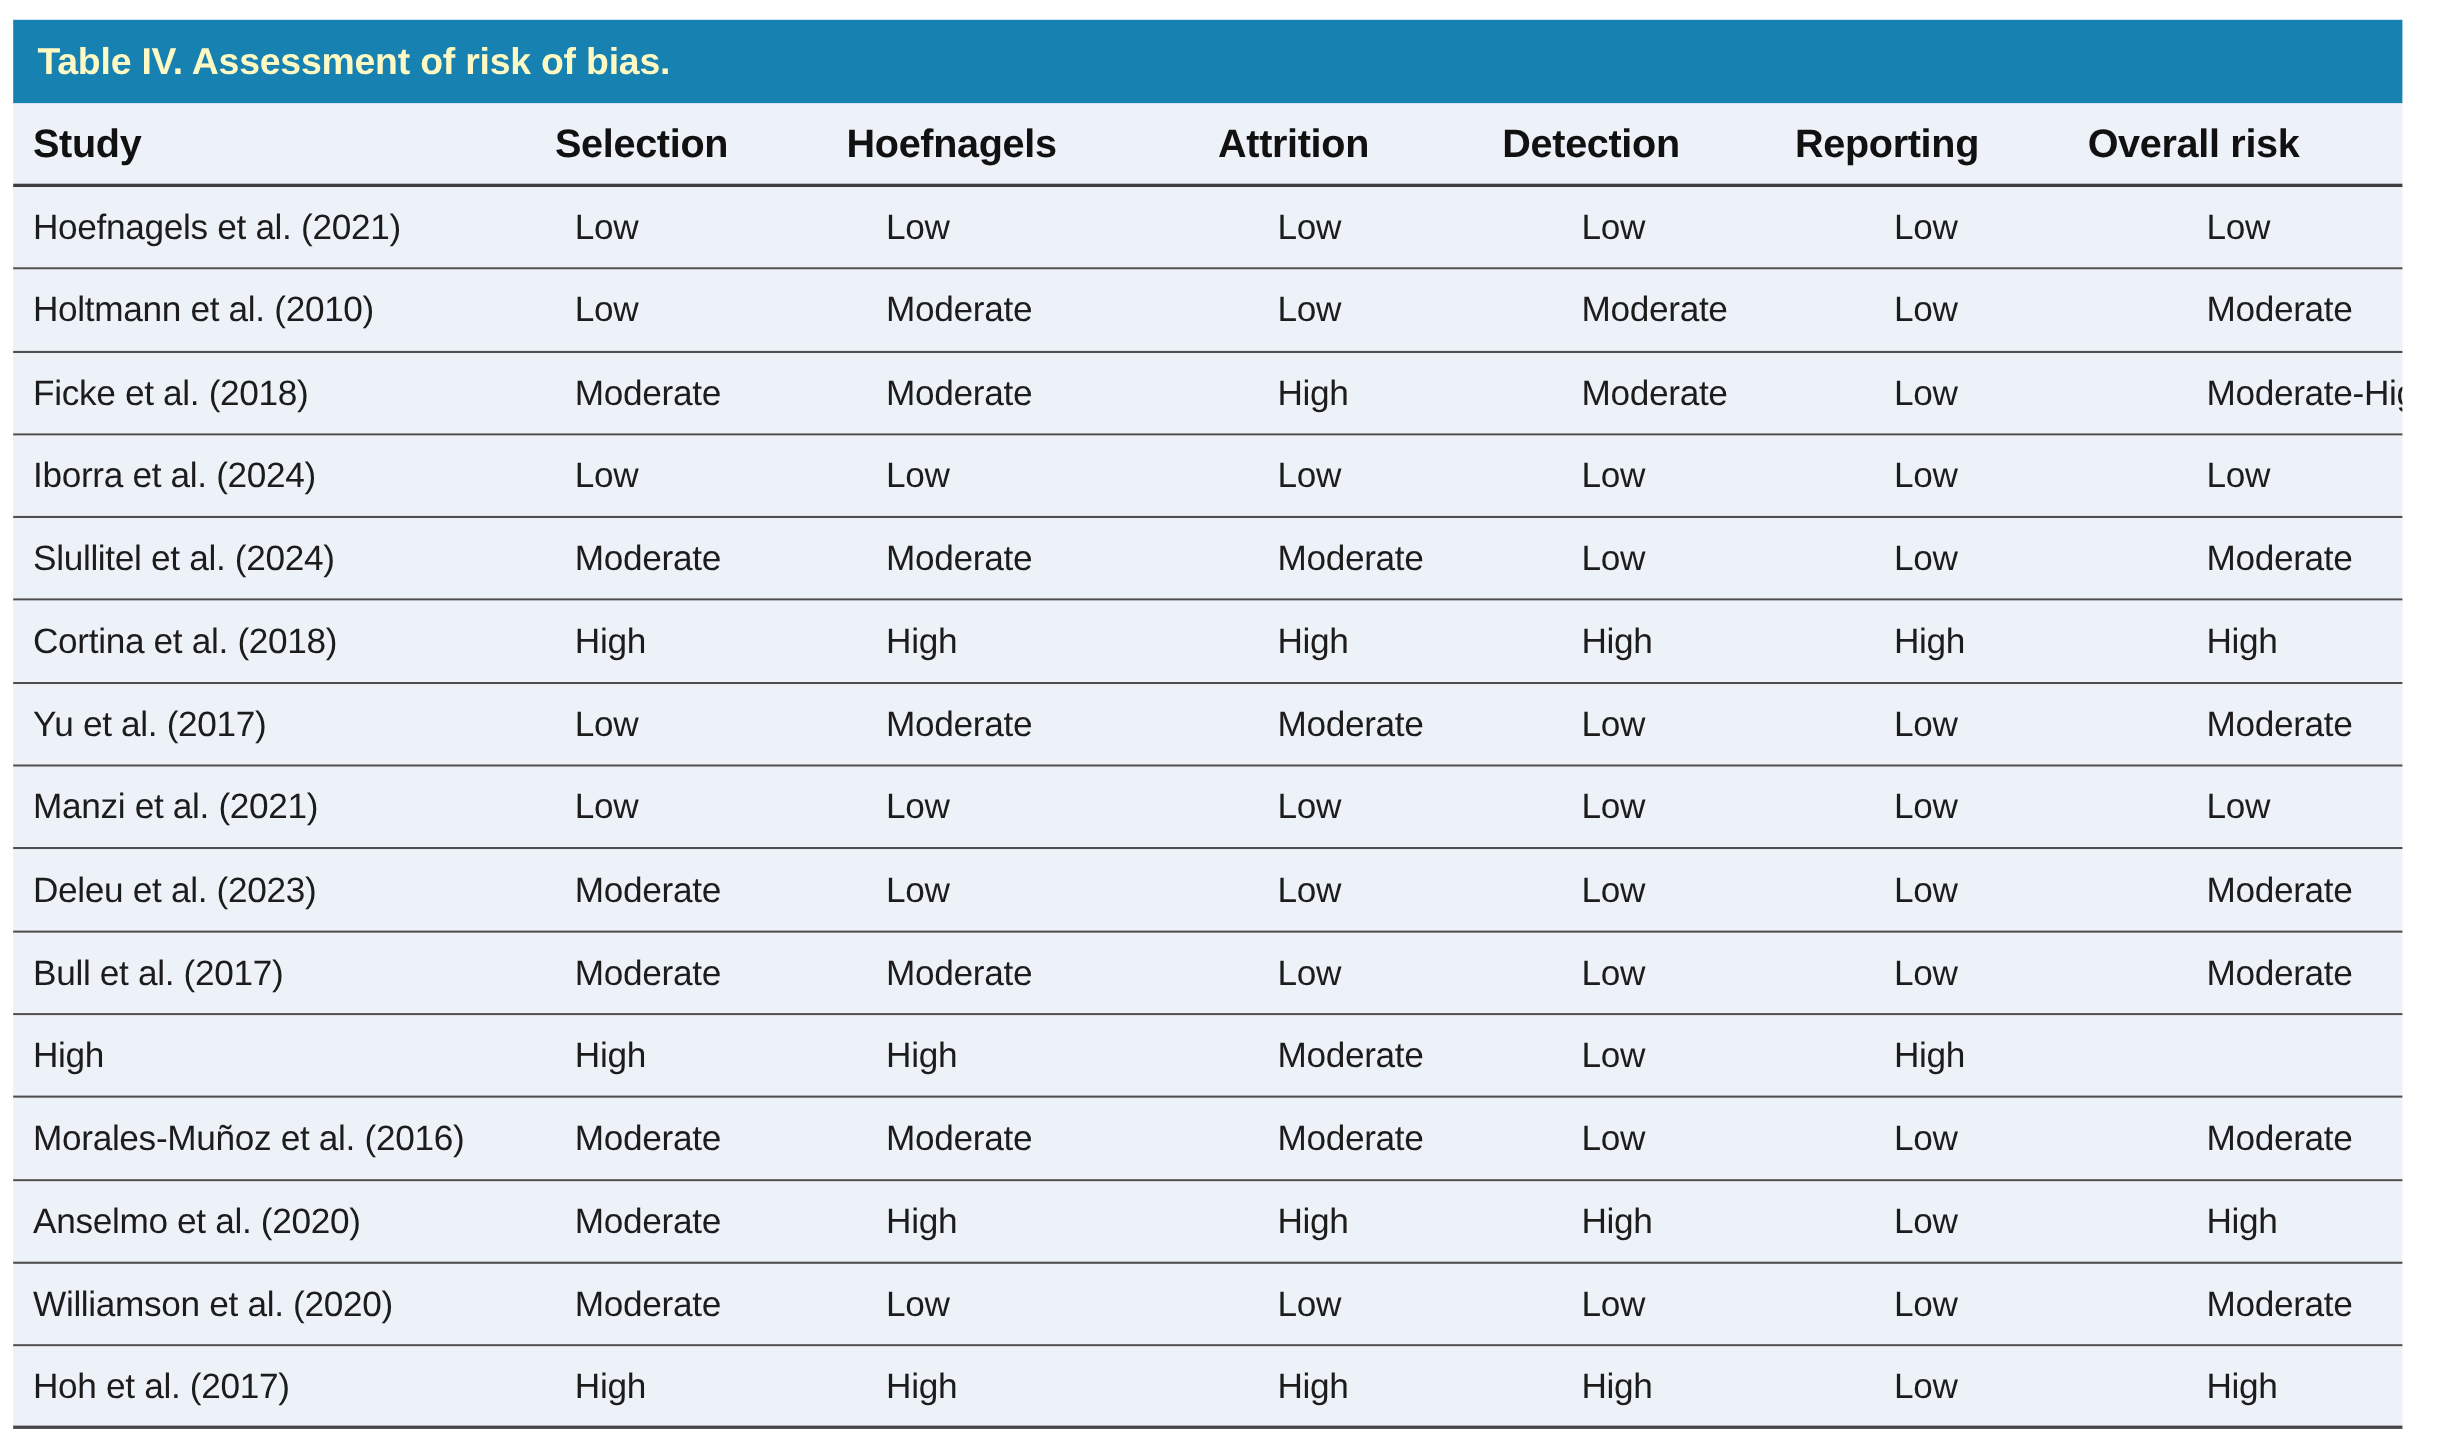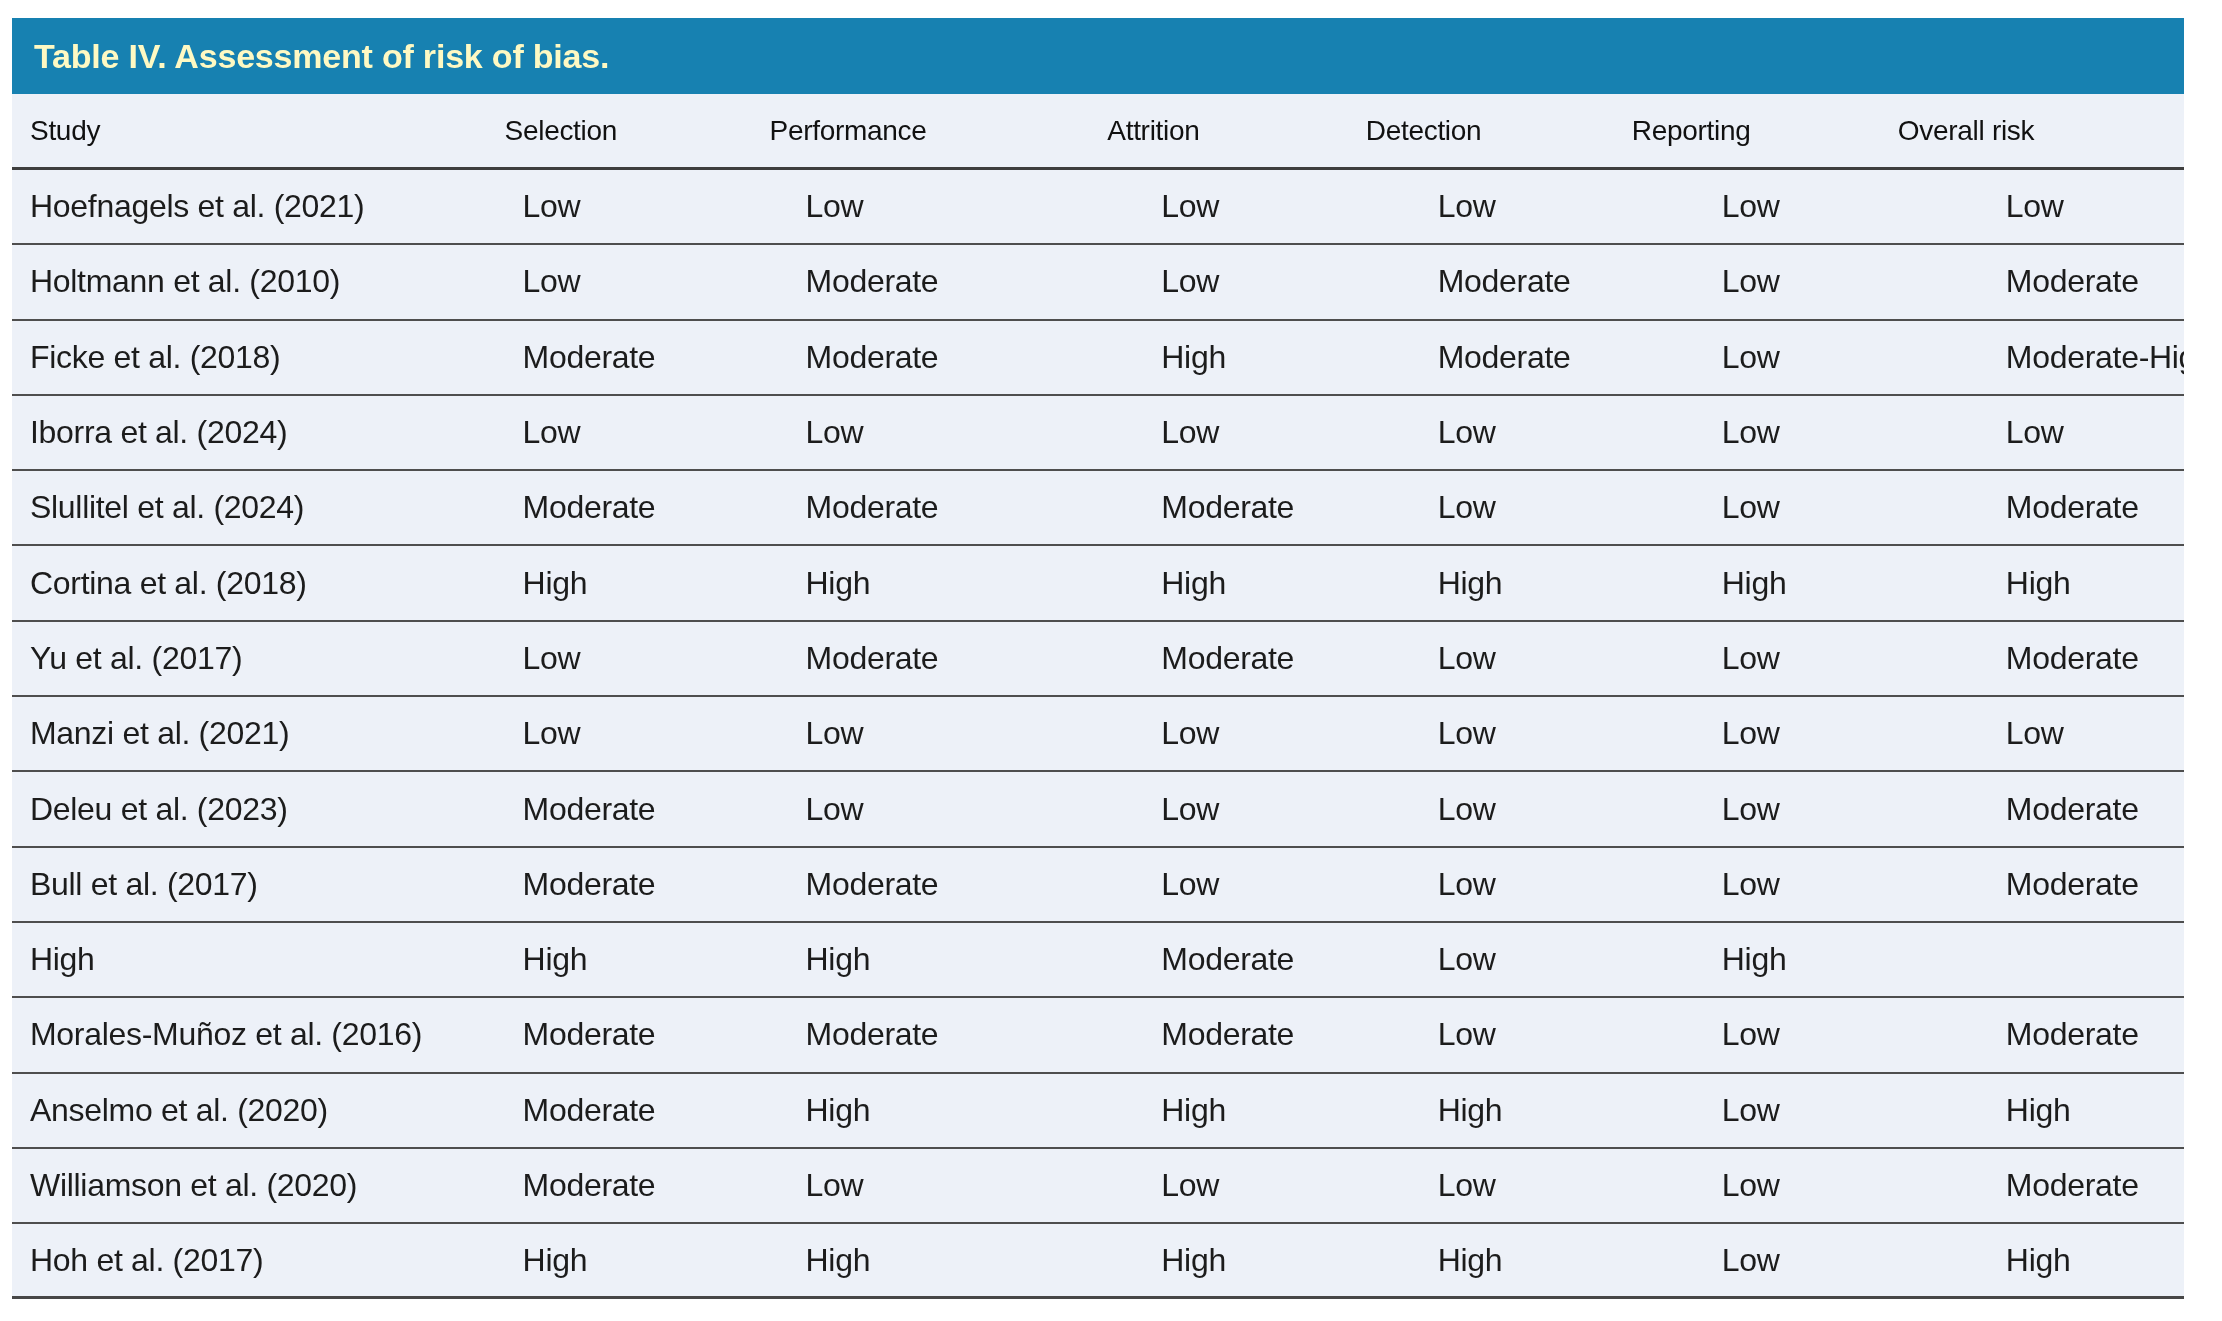--- a/index.html
+++ b/index.html
@@ -39,22 +39,22 @@
     box-sizing: border-box;
   }
   .header-row {
     height: 76px;
     border-bottom: 3px solid #3e3e3e;
   }
   .th {
     display: flex;
     align-items: center;
     padding-left: 18px;
-    font-weight: 400;
-    font-size: 28px;
+    font-weight: 700;
+    font-size: 36px;
     color: #111111;
     letter-spacing: -0.3px;
     overflow: hidden;
     white-space: nowrap;
   }
   .data-row {
     height: 75.3px;
     border-bottom: 2px solid #4e4e4e;
     gap: 18px;
   }
@@ -77,21 +77,21 @@
 
 <div class="table-card">
 
   <div class="title-bar">
     <span>Table IV. Assessment of risk of bias.</span>
   </div>
 
   <div class="grid header-row">
     <div class="th">Study</div>
     <div class="th">Selection</div>
-    <div class="th">Performance</div>
+    <div class="th">Hoefnagels</div>
     <div class="th">Attrition</div>
     <div class="th">Detection</div>
     <div class="th">Reporting</div>
     <div class="th">Overall risk</div>
   </div>
 
   <div class="grid data-row">
     <div class="td">Hoefnagels et al. (2021)</div>
     <div class="td">Low</div>
     <div class="td">Low</div>

